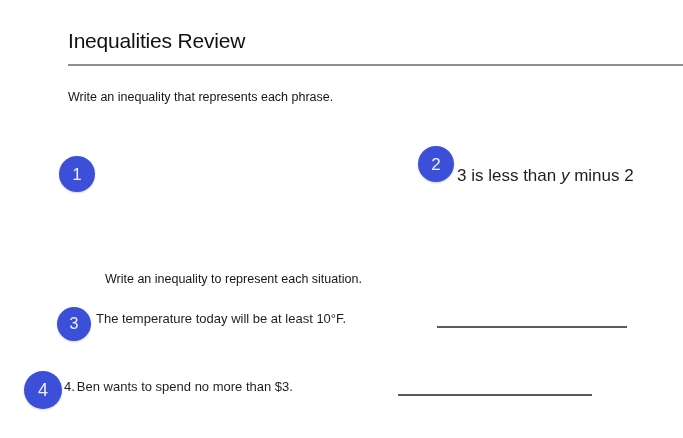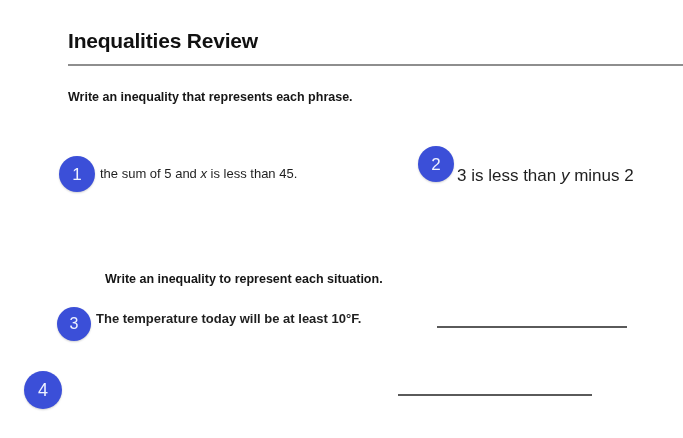--- a/index.html
+++ b/index.html
@@ -22,39 +22,39 @@
     inset: 0;
     background: #ffffff;
   }
 
   
   .doc-title {
     position: absolute;
     left: 68px;
     top: 29px;
     font-size: 21px;
-    font-weight: bold;
+    font-weight: normal;
     letter-spacing: -0.2px;
     color: #111111;
     white-space: nowrap;
   }
   .title-rule {
     position: absolute;
     left: 68px;
     top: 64px;
     width: 620px;
     height: 2px;
     background: #8e8e8e;
   }
 
   
   .section-heading {
     position: absolute;
     font-size: 12.5px;
-    font-weight: bold;
+    font-weight: normal;
     color: #161616;
     white-space: nowrap;
   }
   .heading-1 { left: 68px; top: 90px; }
   .heading-2 { left: 68px; top: 272px; margin-left: 37px; }
 
   
   .badge {
     position: absolute;
     border-radius: 50%;
@@ -77,21 +77,21 @@
   
   .q-text {
     position: absolute;
     font-size: 13px;
     color: #1f1f1f;
     white-space: nowrap;
     line-height: 1.2;
   }
   .q1-text { left: 100px; top: 166px; }
   .q2-text { left: 457px; top: 166px; font-size: 17px; }
-  .q3-text { left: 96px;  top: 311px; font-weight: bold; }
+  .q3-text { left: 96px;  top: 311px; }
   .q4-text { left: 64px;  top: 379px; }
 
   .q-text i { font-style: italic; }
 
   .qnum-inline {
     display: inline-block;
     margin-right: 2px;
   }
 
   
@@ -107,33 +107,33 @@
 <body>
 
 <div class="page">
 
   <div class="doc-title">Inequalities Review</div>
   <div class="title-rule"></div>
 
   <div class="section-heading heading-1">Write an inequality that represents each phrase.</div>
 
   <div class="badge badge-1">1</div>
-  <div class="q-text q1-text">
-    <span>the sum of 5 and </span><i>x</i><span> is less than 45.</span>
-  </div>
 
   <div class="badge badge-2">2</div>
   <div class="q-text q2-text">
     <span>3 is less than </span><i>y</i><span> minus 2</span>
   </div>
 
   <div class="section-heading heading-2">Write an inequality to represent each situation.</div>
 
   <div class="badge badge-3">3</div>
   <div class="q-text q3-text">
     <span>The temperature today will be at least 10°F.</span>
   </div>
   <div class="answer-line answer-line-3"></div>
 
   <div class="badge badge-4">4</div>
+  <div class="q-text q4-text">
+    <span class="qnum-inline">4.</span><span>Ben wants to spend no more than $3.</span>
+  </div>
   <div class="answer-line answer-line-4"></div>
 
 </div>
 
 </body></html>

